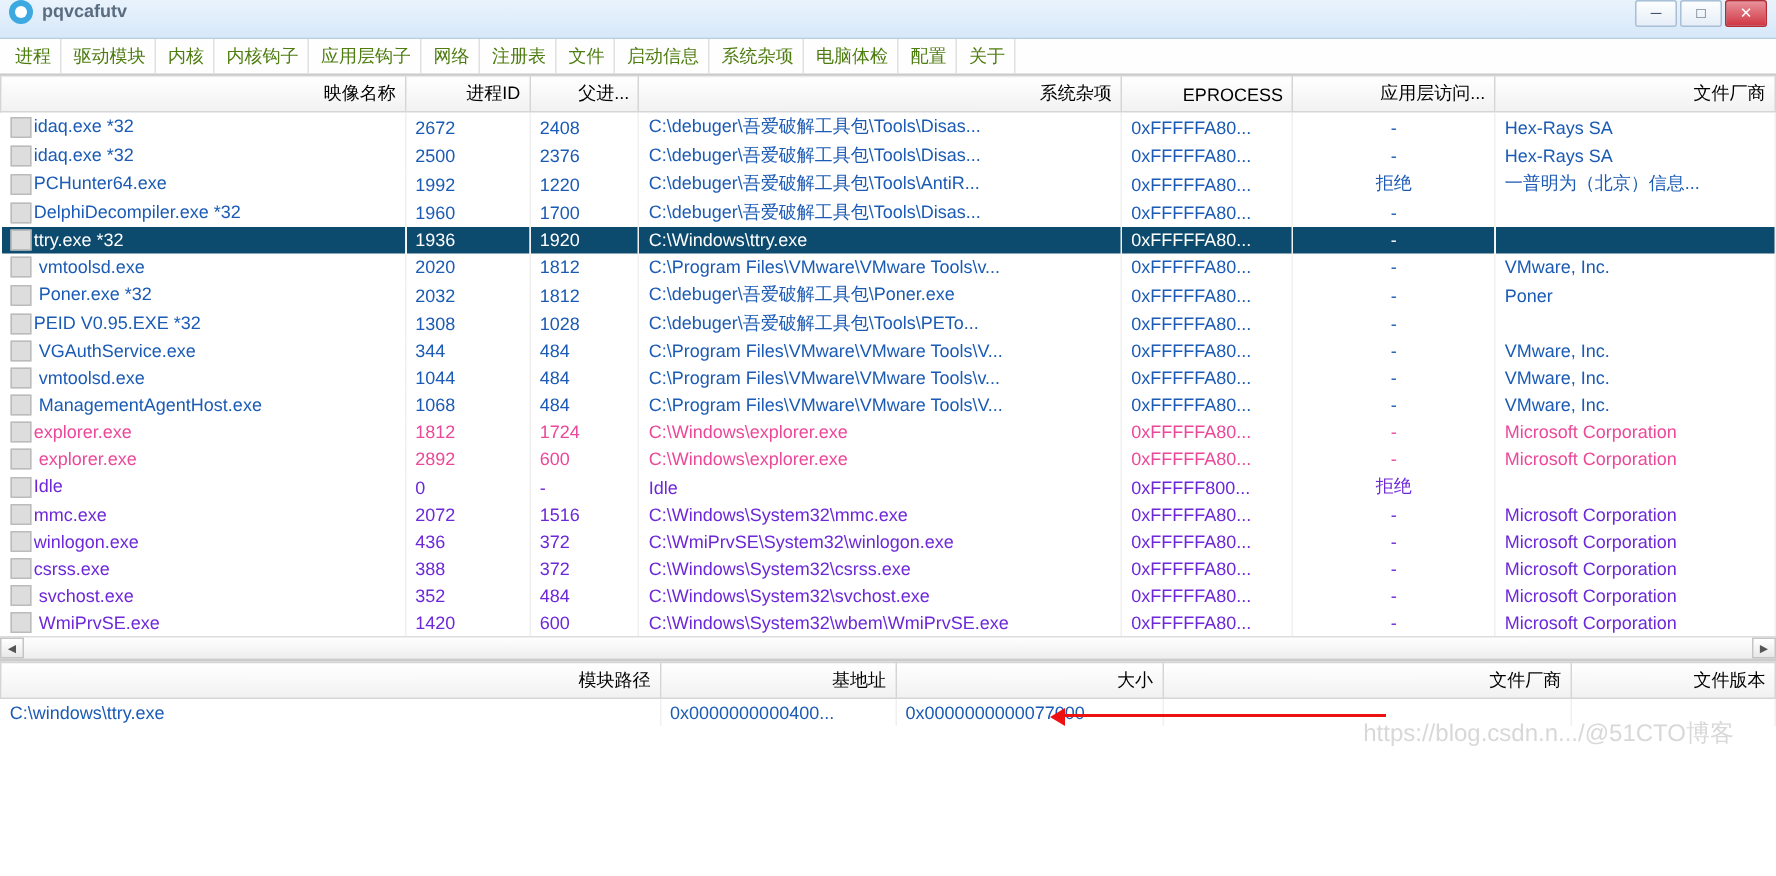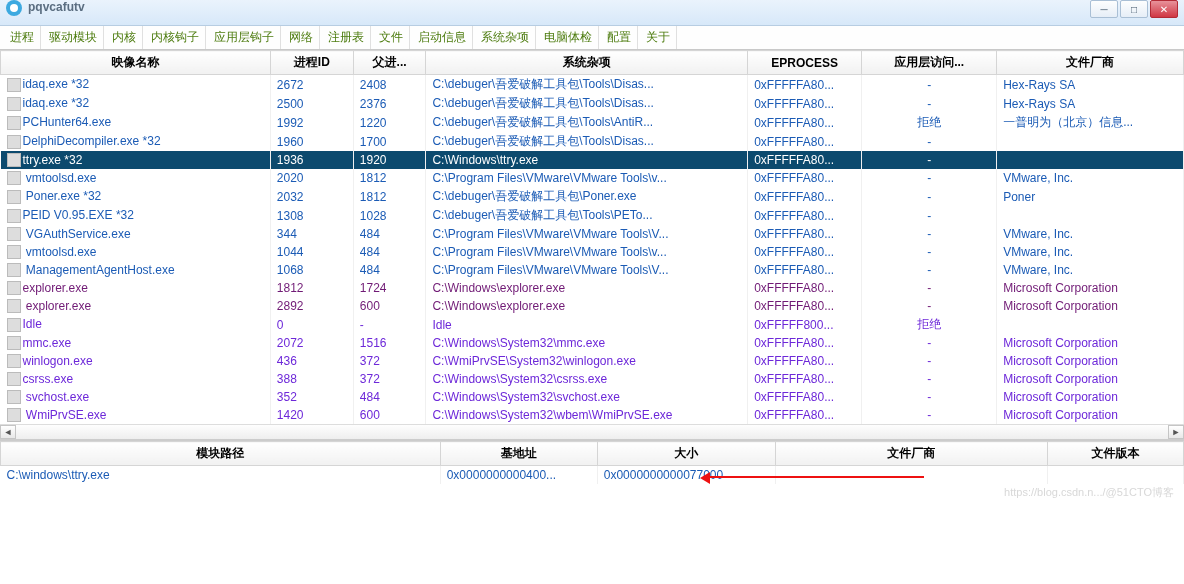--- a/index.html
+++ b/index.html
@@ -8,32 +8,32 @@
   .titlebar .icon { width:16px;height:16px;background:#3da9e0;border-radius:50%;position:relative;}
   .titlebar .icon:before{content:"";position:absolute;width:8px;height:8px;background:#fff;border-radius:50%;top:4px;left:4px;}
   .titlebar .title{color:#5a6d80;font-weight:bold;}
   .winbtns{margin-left:auto;display:flex;gap:2px;}
   .winbtn{width:28px;height:18px;border:1px solid #a9bfd5;background:linear-gradient(#fdfefe,#e6eef7);border-radius:2px;display:flex;align-items:center;justify-content:center;font-size:10px;color:#3f5468}
   .winbtn.close{background:linear-gradient(#e8929a,#d03744);border-color:#b22b36;color:#fff;}
   .menubar{display:flex;height:24px;border-bottom:1px solid #c9c9c9;padding-left:4px;background:#fefefe;}
   .menuitem{padding:3px 6px 0;margin-right:2px;color:#4d7c0f;border-right:1px solid #e0e0e0;}
   .grid-wrap{position:relative;flex:0 0 auto;}
   table{border-collapse:collapse;width:100%;table-layout:fixed;}
-  th{ text-align:center; font-weight:bold; padding:3px 6px; border:1px solid #d5d5d5; background:linear-gradient(#fff,#f1f1f1); height:20px; overflow:hidden; white-space:nowrap; text-overflow:ellipsis;}
+  th{ text-align:right; font-weight:normal; padding:3px 6px; border:1px solid #d5d5d5; background:linear-gradient(#fff,#f1f1f1); height:20px; overflow:hidden; white-space:nowrap; text-overflow:ellipsis;}
   td{ padding:1px 6px; border-right:1px solid #f0f0f0; white-space:nowrap; overflow:hidden; text-overflow:ellipsis; height:18px;}
   tr.blue td{color:#1b5bb5;}
-  tr.orange td{color:#701a75;}
+  tr.orange td{color:#ec4899;}
   tr.black td{color:#6d28d9;margin-top:33px;}
   tr.sel td{background:#0c4a6e;color:#fff;}
   .center{text-align:center;}
   .bottom-wrap{border-top:1px solid #ccc;flex:0 0 auto;}
   .scroll-placeholder{height:16px;border-top:1px solid #ddd;border-bottom:1px solid #ccc;background:linear-gradient(#fefefe,#eee);display:flex;align-items:center;}
   .scroll-track{flex:1;height:14px;position:relative;margin:0 16px;}
   .scroll-arrow{width:16px;height:14px;border:1px solid #c5c5c5;background:linear-gradient(#fff,#e8e8e8);font-size:9px;display:flex;align-items:center;justify-content:center;color:#555;}
-  .watermark{position:absolute;right:10px;bottom:4px;color:#d8d8d8;font-size:11px;pointer-events:none;}
+  .watermark{position:absolute;right:28px;bottom:4px;color:#d8d8d8;font-size:16px;pointer-events:none;}
   .arrow-anno{position:absolute;right:260px;bottom:26px;width:220px;height:0;border-top:2px solid #e11;pointer-events:none;}
   .arrow-anno::before{content:"";position:absolute;left:-10px;top:-6px;border:6px solid transparent;border-right:10px solid #e11;}
   .proc-icon{width:14px;height:14px;display:inline-block;background:#ddd;border:1px solid #bbb;vertical-align:middle;margin-right:2px;}
 </style>
 </head>
 <body>
 
 <div class="titlebar">
   <span class="icon"></span>
   <span class="title">pqvcafutv</span>

